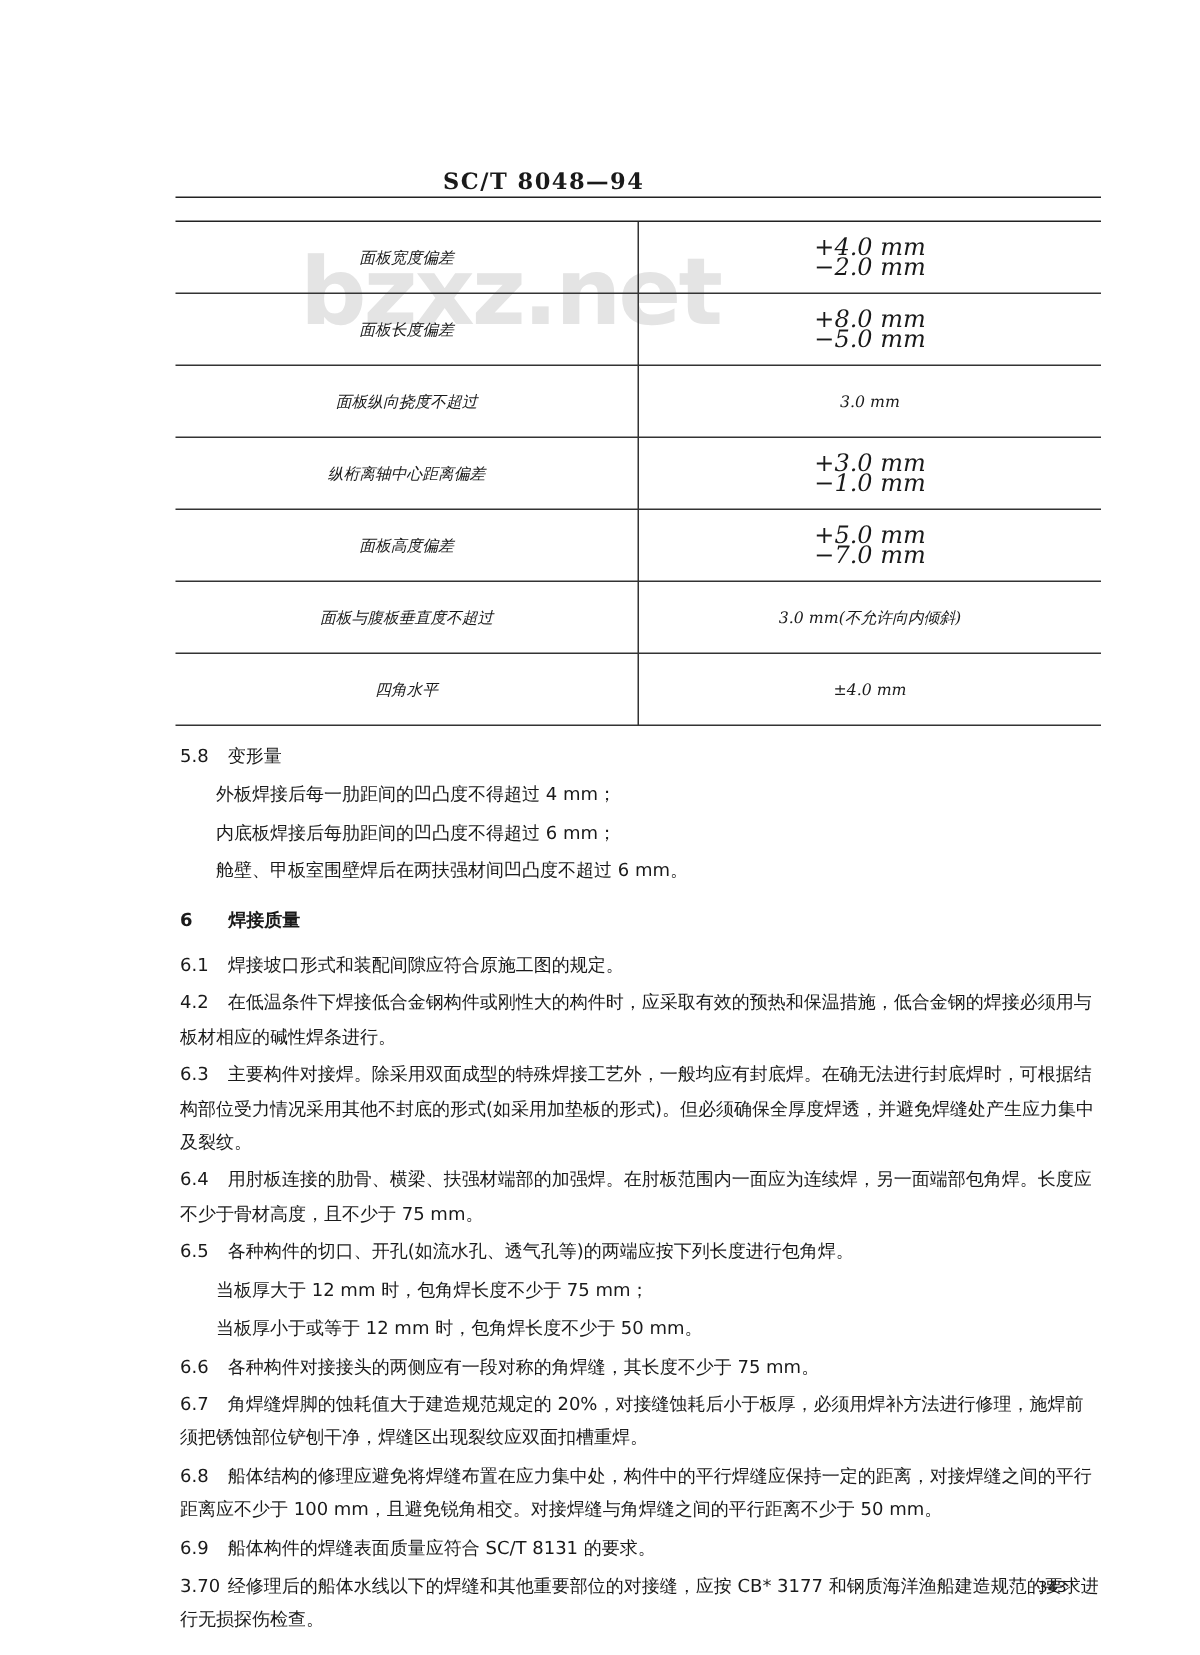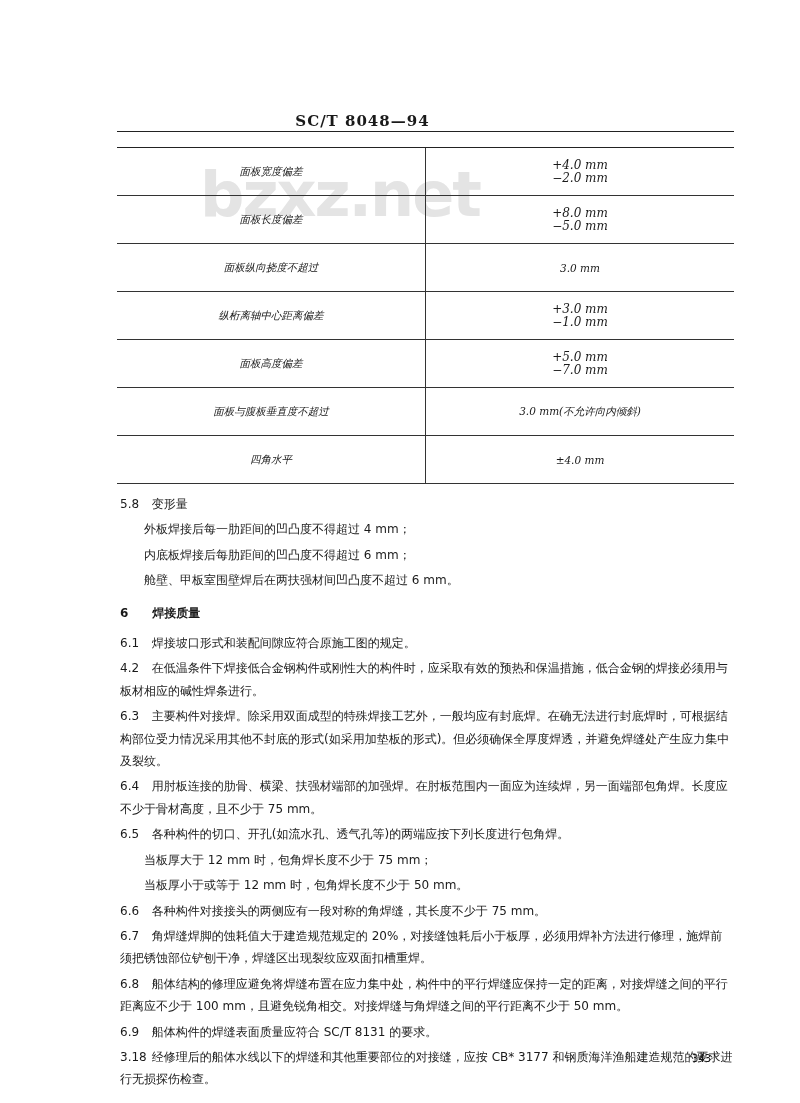--- a/index.html
+++ b/index.html
@@ -7,21 +7,21 @@
          font-family: "DejaVu Serif", "Liberation Serif", serif; color: #1a1a1a; }
   .header { position: absolute; top: 112px; left: 0; width: 725px; text-align: center;
             font-size: 15px; font-weight: bold; letter-spacing: 1px; }
   .hr { position: absolute; left: 117px; width: 617px; height: 0; border-top: 1.5px solid #222; }
   .watermark { position: absolute; left: 200px; top: 140px; font-family: "DejaVu Sans", sans-serif;
                font-weight: bold; font-size: 62px; color: #e4e4e4; letter-spacing: -2px; z-index: 0; margin-top: 18px; }
   table.spec { position: absolute; left: 117px; top: 148px; width: 617px; border-collapse: collapse; z-index: 1; }
   table.spec td { border-bottom: 1.3px solid #333; height: 47px; padding: 0; font-size: 10.5px;
                   text-align: center; vertical-align: middle; font-style: italic; }
   table.spec td.left { width: 308px; border-right: 1.3px solid #333; font-family: "DejaVu Sans", sans-serif; font-size: 10.5px; }
-  .v2 { display: inline-block; text-align: right; line-height: 13px; font-size: 12px; }
+  .v2 { display: inline-block; text-align: right; line-height: 13px; font-size: 16px; }
   .content { position: absolute; left: 117px; top: 490px; width: 620px; font-size: 12px;
              line-height: 22.4px; font-family: "DejaVu Sans", sans-serif; z-index: 1; }
   .para { margin: 3px; }
   .indent { padding-left: 24px; }
   .num { display: inline-block; min-width: 28px; font-family: "DejaVu Sans", sans-serif; }
   .sec { margin-top: 10px; margin-bottom: 8px; font-weight: bold; }
   .pageno { position: absolute; left: 692px; top: 1053px; font-size: 10px; font-family: "DejaVu Sans", sans-serif; }
 </style>
 </head>
 <body>
@@ -76,16 +76,16 @@
   <p class="para"><span class="num">4.2</span> <span>在低温条件下焊接低合金钢构件或刚性大的构件时，应采取有效的预热和保温措施，低合金钢的焊接必须用与板材相应的碱性焊条进行。</span></p>
   <p class="para"><span class="num">6.3</span> <span>主要构件对接焊。除采用双面成型的特殊焊接工艺外，一般均应有封底焊。在确无法进行封底焊时，可根据结构部位受力情况采用其他不封底的形式(如采用加垫板的形式)。但必须确保全厚度焊透，并避免焊缝处产生应力集中及裂纹。</span></p>
   <p class="para"><span class="num">6.4</span> <span>用肘板连接的肋骨、横梁、扶强材端部的加强焊。在肘板范围内一面应为连续焊，另一面端部包角焊。长度应不少于骨材高度，且不少于 75 mm。</span></p>
   <p class="para"><span class="num">6.5</span> <span>各种构件的切口、开孔(如流水孔、透气孔等)的两端应按下列长度进行包角焊。</span></p>
   <p class="para indent">当板厚大于 12 mm 时，包角焊长度不少于 75 mm；</p>
   <p class="para indent">当板厚小于或等于 12 mm 时，包角焊长度不少于 50 mm。</p>
   <p class="para"><span class="num">6.6</span> <span>各种构件对接接头的两侧应有一段对称的角焊缝，其长度不少于 75 mm。</span></p>
   <p class="para"><span class="num">6.7</span> <span>角焊缝焊脚的蚀耗值大于建造规范规定的 20%，对接缝蚀耗后小于板厚，必须用焊补方法进行修理，施焊前须把锈蚀部位铲刨干净，焊缝区出现裂纹应双面扣槽重焊。</span></p>
   <p class="para"><span class="num">6.8</span> <span>船体结构的修理应避免将焊缝布置在应力集中处，构件中的平行焊缝应保持一定的距离，对接焊缝之间的平行距离应不少于 100 mm，且避免锐角相交。对接焊缝与角焊缝之间的平行距离不少于 50 mm。</span></p>
   <p class="para"><span class="num">6.9</span> <span>船体构件的焊缝表面质量应符合 SC/T 8131 的要求。</span></p>
-  <p class="para"><span class="num">3.18</span> <span>经修理后的船体水线以下的焊缝和其他重要部位的对接缝，应按 CB* 3177 和钢质海洋渔船建造规范的要求进行无损探伤检查。</span></p>
+  <p class="para"><span class="num">3.70</span> <span>经修理后的船体水线以下的焊缝和其他重要部位的对接缝，应按 CB* 3177 和钢质海洋渔船建造规范的要求进行无损探伤检查。</span></p>
 </div>
 
 <div class="pageno">343</div>
 
 </body></html>

